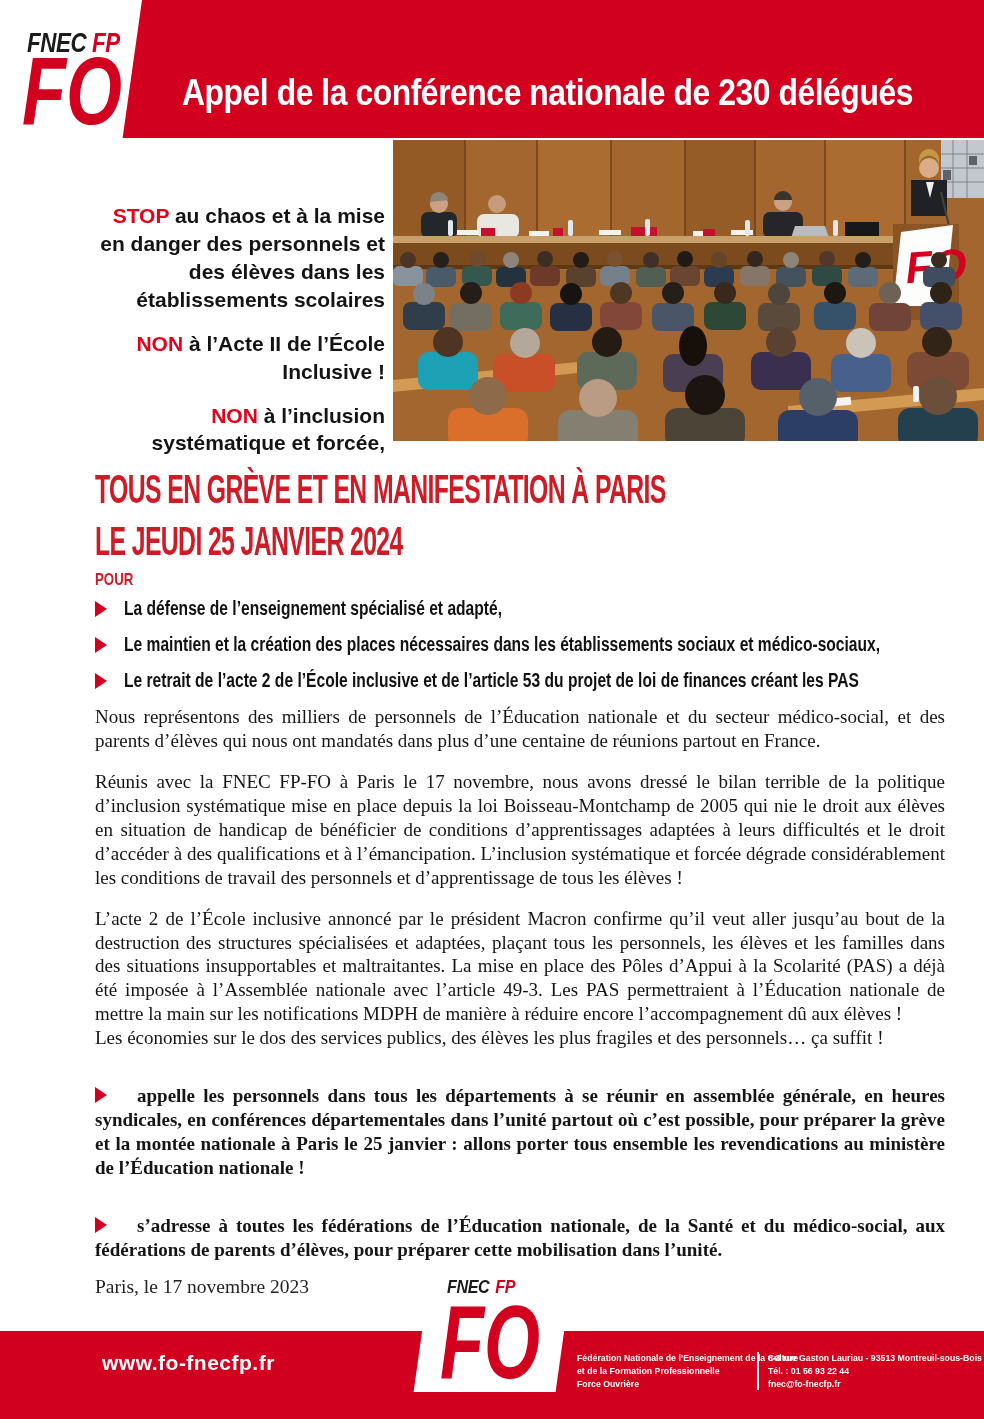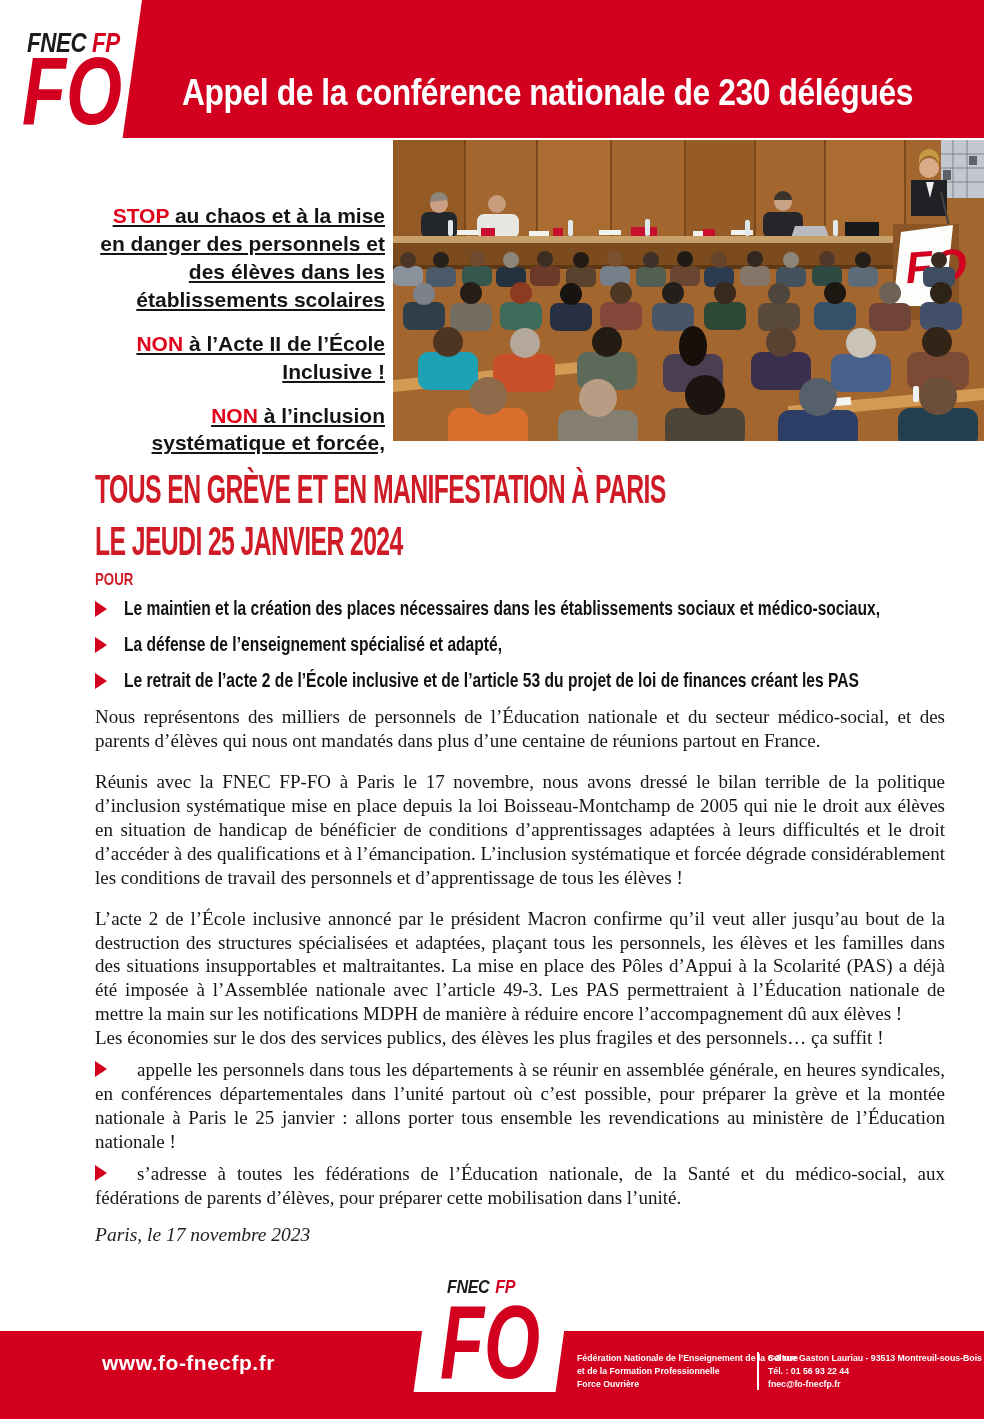--- a/index.html
+++ b/index.html
@@ -16,21 +16,21 @@
   
   .logo-top{position:absolute;top:27px;left:27px;z-index:3;}
   .logo-line{font-style:italic;font-weight:bold;font-size:28px;letter-spacing:-0.5px;
              transform:scaleX(0.8);transform-origin:left center;white-space:nowrap;}
   .logo-line .fnec{color:#1b1b1b;}
   .logo-line .fp{color:#d2001e;margin-left:7px;}
   .logo-fo-svg{position:absolute;left:-7px;top:17px;}
 
   
   .side-col{position:absolute;left:85px;top:202px;width:300px;text-align:right;
-            font-weight:bold;font-size:21px;line-height:1.33;color:#141414;text-decoration:underline;}
+            font-weight:bold;font-size:21px;line-height:1.33;color:#141414;}
   .side-item{margin:0 0 16px 0;}
   .side-item .lead{color:#e2001a;}
 
   
   .photo{position:absolute;left:393px;top:140px;width:591px;height:301px;overflow:hidden;}
 
   
   .main{position:absolute;left:95px;top:463px;width:850px;color:#151515;}
   .headline{color:#cf1b26;font-weight:bold;font-size:40px;line-height:52px;
             letter-spacing:-1px;}
@@ -39,25 +39,25 @@
           transform:scaleX(0.78);transform-origin:left center;white-space:nowrap;}
   .demands{margin-top:7px;}
   .demand{display:flex;align-items:center;margin-bottom:13px;}
   .tri{width:0;height:0;border-top:8px solid transparent;border-bottom:8px solid transparent;
        border-left:12px solid #d2001e;flex:0 0 auto;margin-right:17px;}
   .demand-text{display:inline-block;font-weight:bold;font-size:19.5px;line-height:23px;
                white-space:nowrap;transform:scaleX(0.8);transform-origin:left center;color:#111;}
   .body-text{font-family:"Liberation Serif",serif;font-size:19px;line-height:1.26;
              text-align:justify;}
   .para{margin:0;}
-  .mt1{margin-top:12px;} .mt2{margin-top:17px;} .mt3{margin-top:8px;}
+  .mt1{margin-top:12px;} .mt2{margin-top:17px;} .mt3{margin-top:34px;font-weight:bold;}
   .tri-inline{display:inline-block;width:0;height:0;border-top:8px solid transparent;
               border-bottom:8px solid transparent;border-left:12px solid #d2001e;
               margin-right:30px;position:relative;top:1px;}
-  .date-line{font-family:"Liberation Serif",serif;font-style:italic;font-size:19.5px;
+  .date-line{font-family:"Liberation Serif",serif;font-size:19.5px;
              color:#222;margin-top:14px;}
 
   
   .footer-bar{position:absolute;left:0;top:1331px;width:984px;height:88px;background:#d2001e;z-index:1;}
   .footer-site{position:absolute;left:102px;top:1351px;z-index:2;color:#fff;
                font-weight:bold;font-size:21px;letter-spacing:0.5px;}
   .footer-wedge{position:absolute;left:431px;top:1268px;width:142px;height:124px;background:#fff;
                 transform:skewX(-8deg);transform-origin:top left;z-index:2;}
   .logo-bottom{position:absolute;left:447px;top:1276px;z-index:3;}
   .logo-bottom .logo-line{font-size:19px;transform:scaleX(0.85);transform-origin:left center;}
@@ -273,25 +273,25 @@
   <div class="main">
     <div class="headline">
       <div class="hl-line">TOUS EN GRÈVE ET EN MANIFESTATION À PARIS</div>
       <div class="hl-line">LE JEUDI 25 JANVIER 2024</div>
     </div>
     <div class="kicker">POUR</div>
 
     <div class="demands">
       <div class="demand">
           <span class="tri"></span>
-          <span class="demand-text">Le maintien et la création des places nécessaires dans les établissements sociaux et médico-sociaux,</span>
+          <span class="demand-text">La défense de l’enseignement spécialisé et adapté,</span>
         </div>
       <div class="demand">
           <span class="tri"></span>
-          <span class="demand-text">La défense de l’enseignement spécialisé et adapté,</span>
+          <span class="demand-text">Le maintien et la création des places nécessaires dans les établissements sociaux et médico-sociaux,</span>
         </div>
       <div class="demand">
           <span class="tri"></span>
           <span class="demand-text">Le retrait de l’acte 2 de l’École inclusive et de l’article 53 du projet de loi de finances créant les PAS</span>
         </div>
     </div>
 
     <div class="body-text">
       <p class="para mt1">Nous représentons des milliers de personnels de l’Éducation nationale et du secteur médico-social, et des parents d’élèves qui nous ont mandatés dans plus d’une centaine de réunions partout en France.</p>
       <p class="para mt2">Réunis avec la FNEC FP-FO à Paris le 17 novembre, nous avons dressé le bilan terrible de la politique d’inclusion systématique mise en place depuis la loi Boisseau-Montchamp de 2005 qui nie le droit aux élèves en situation de handicap de bénéficier de conditions d’apprentissages adaptées à leurs difficultés et le droit d’accéder à des qualifications et à l’émancipation. L’inclusion systématique et forcée dégrade considérablement les conditions de travail des personnels et d’apprentissage de tous les élèves !</p>

